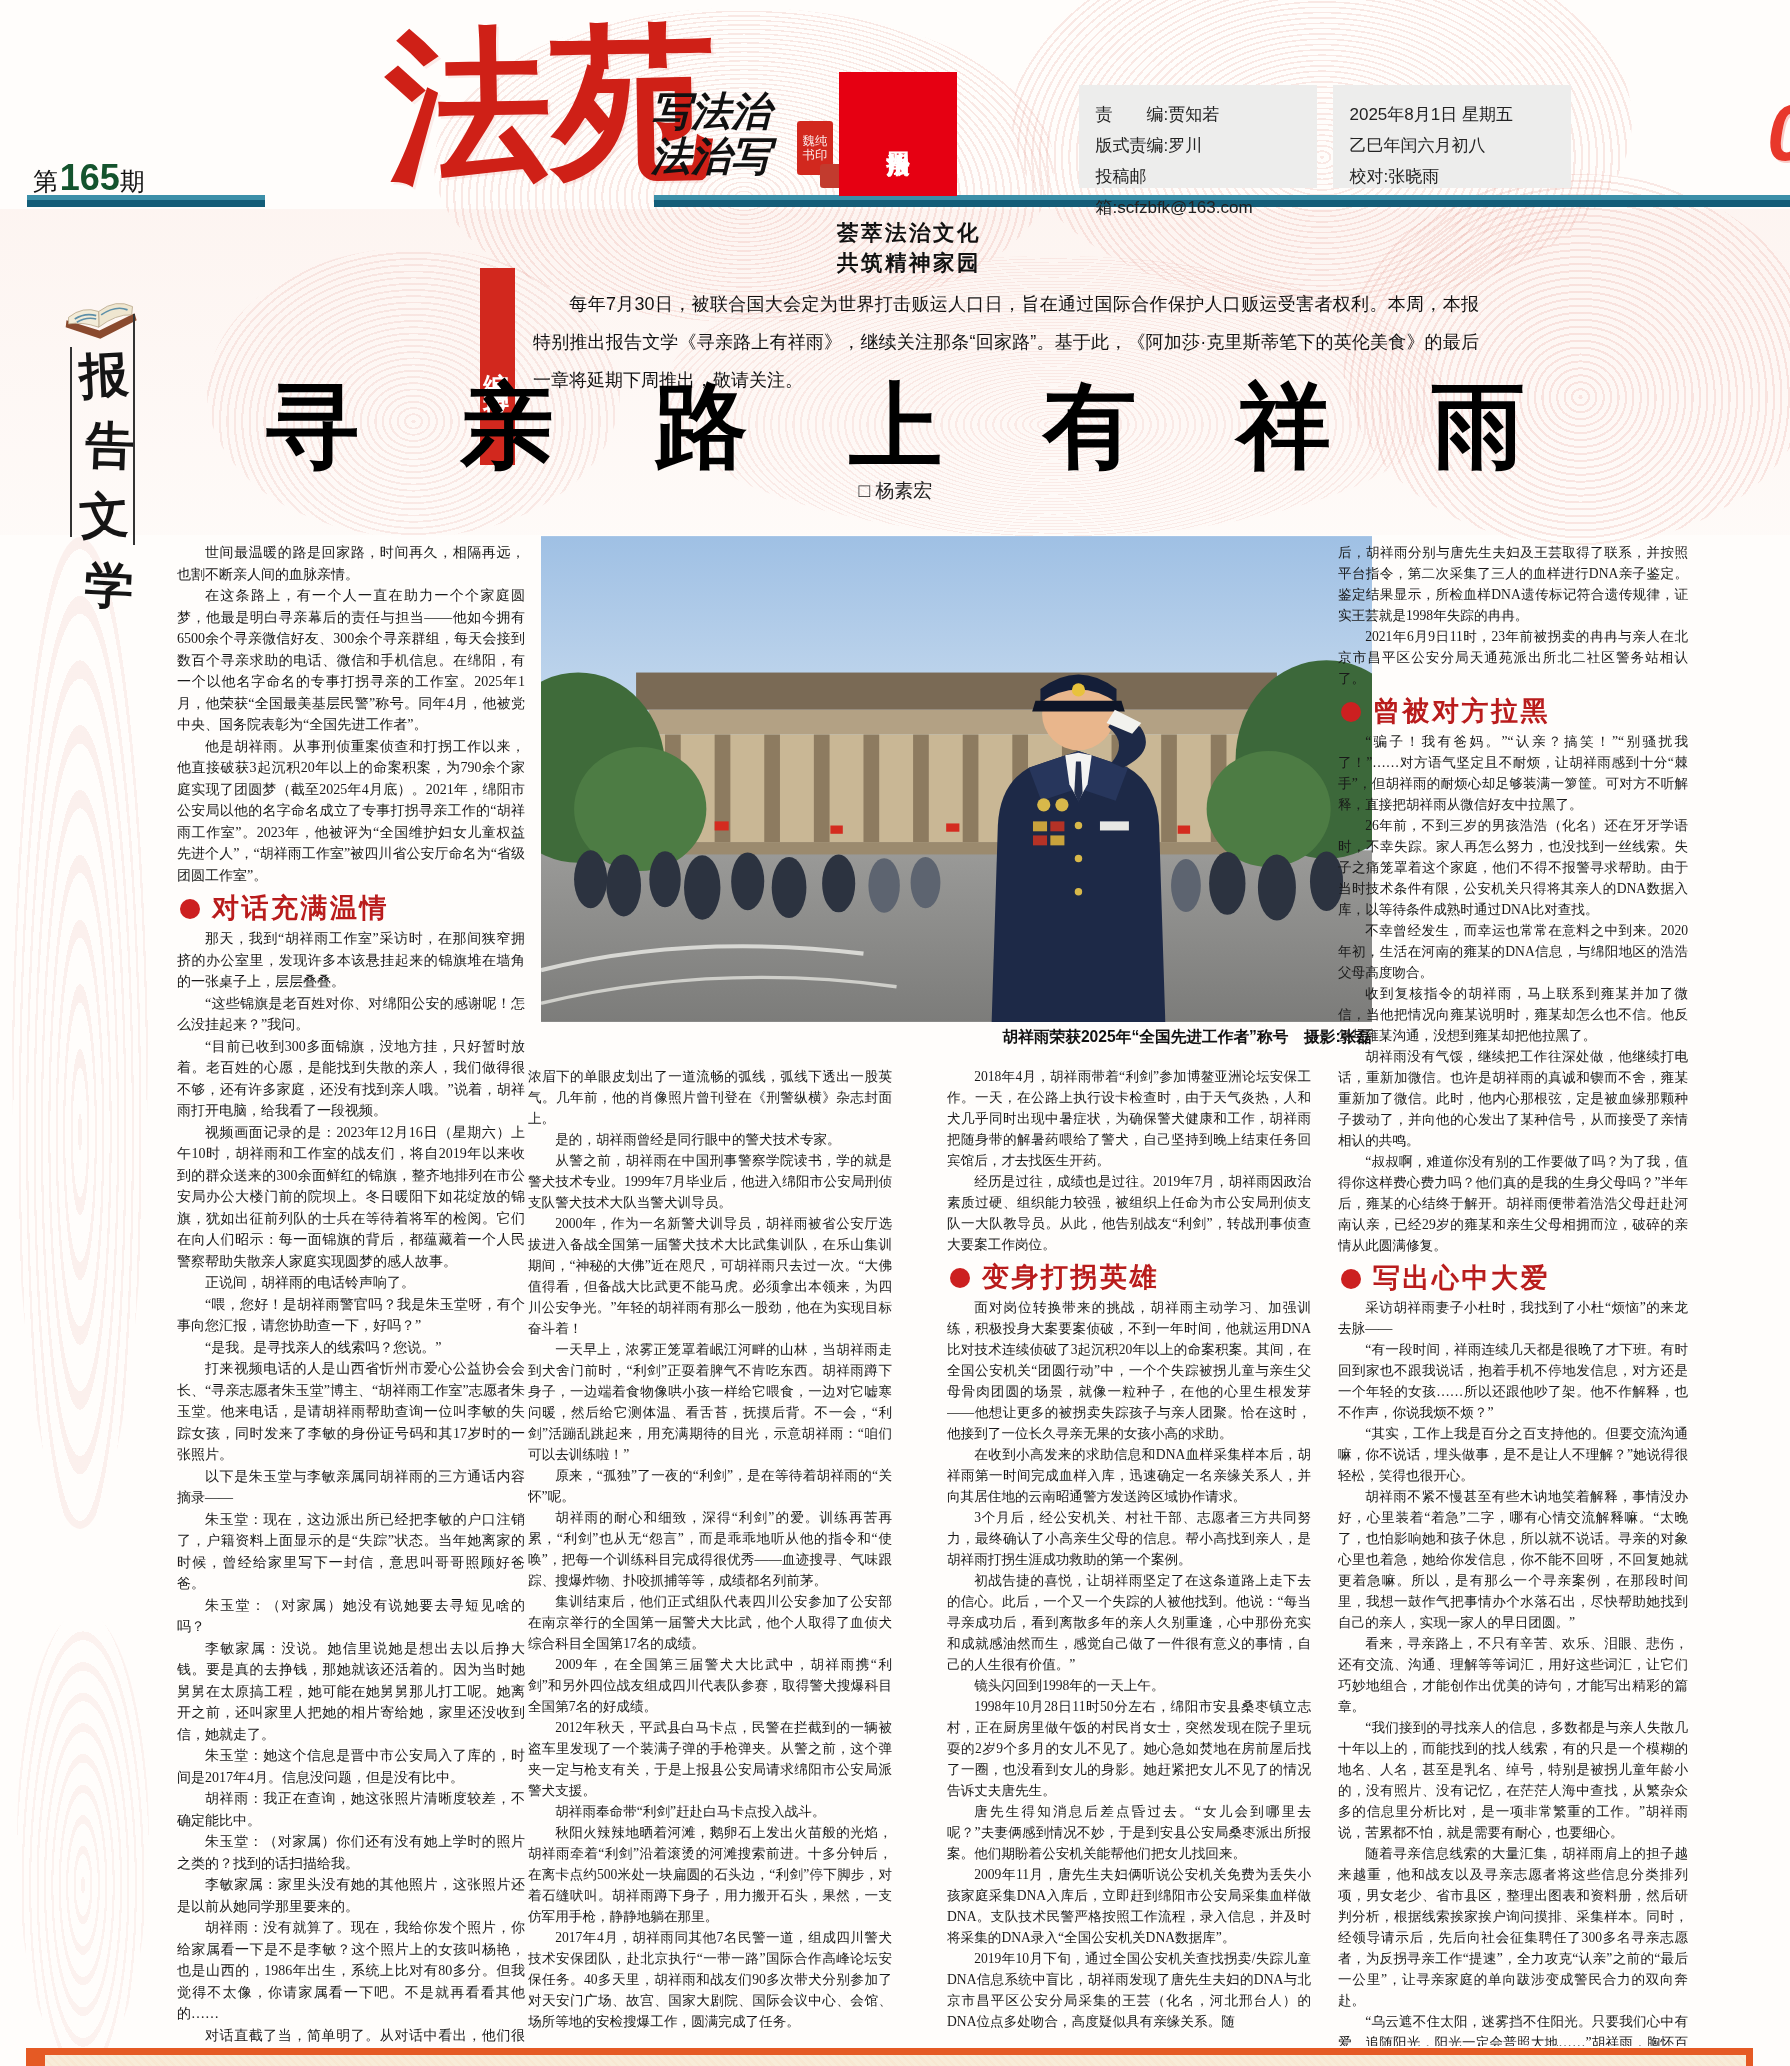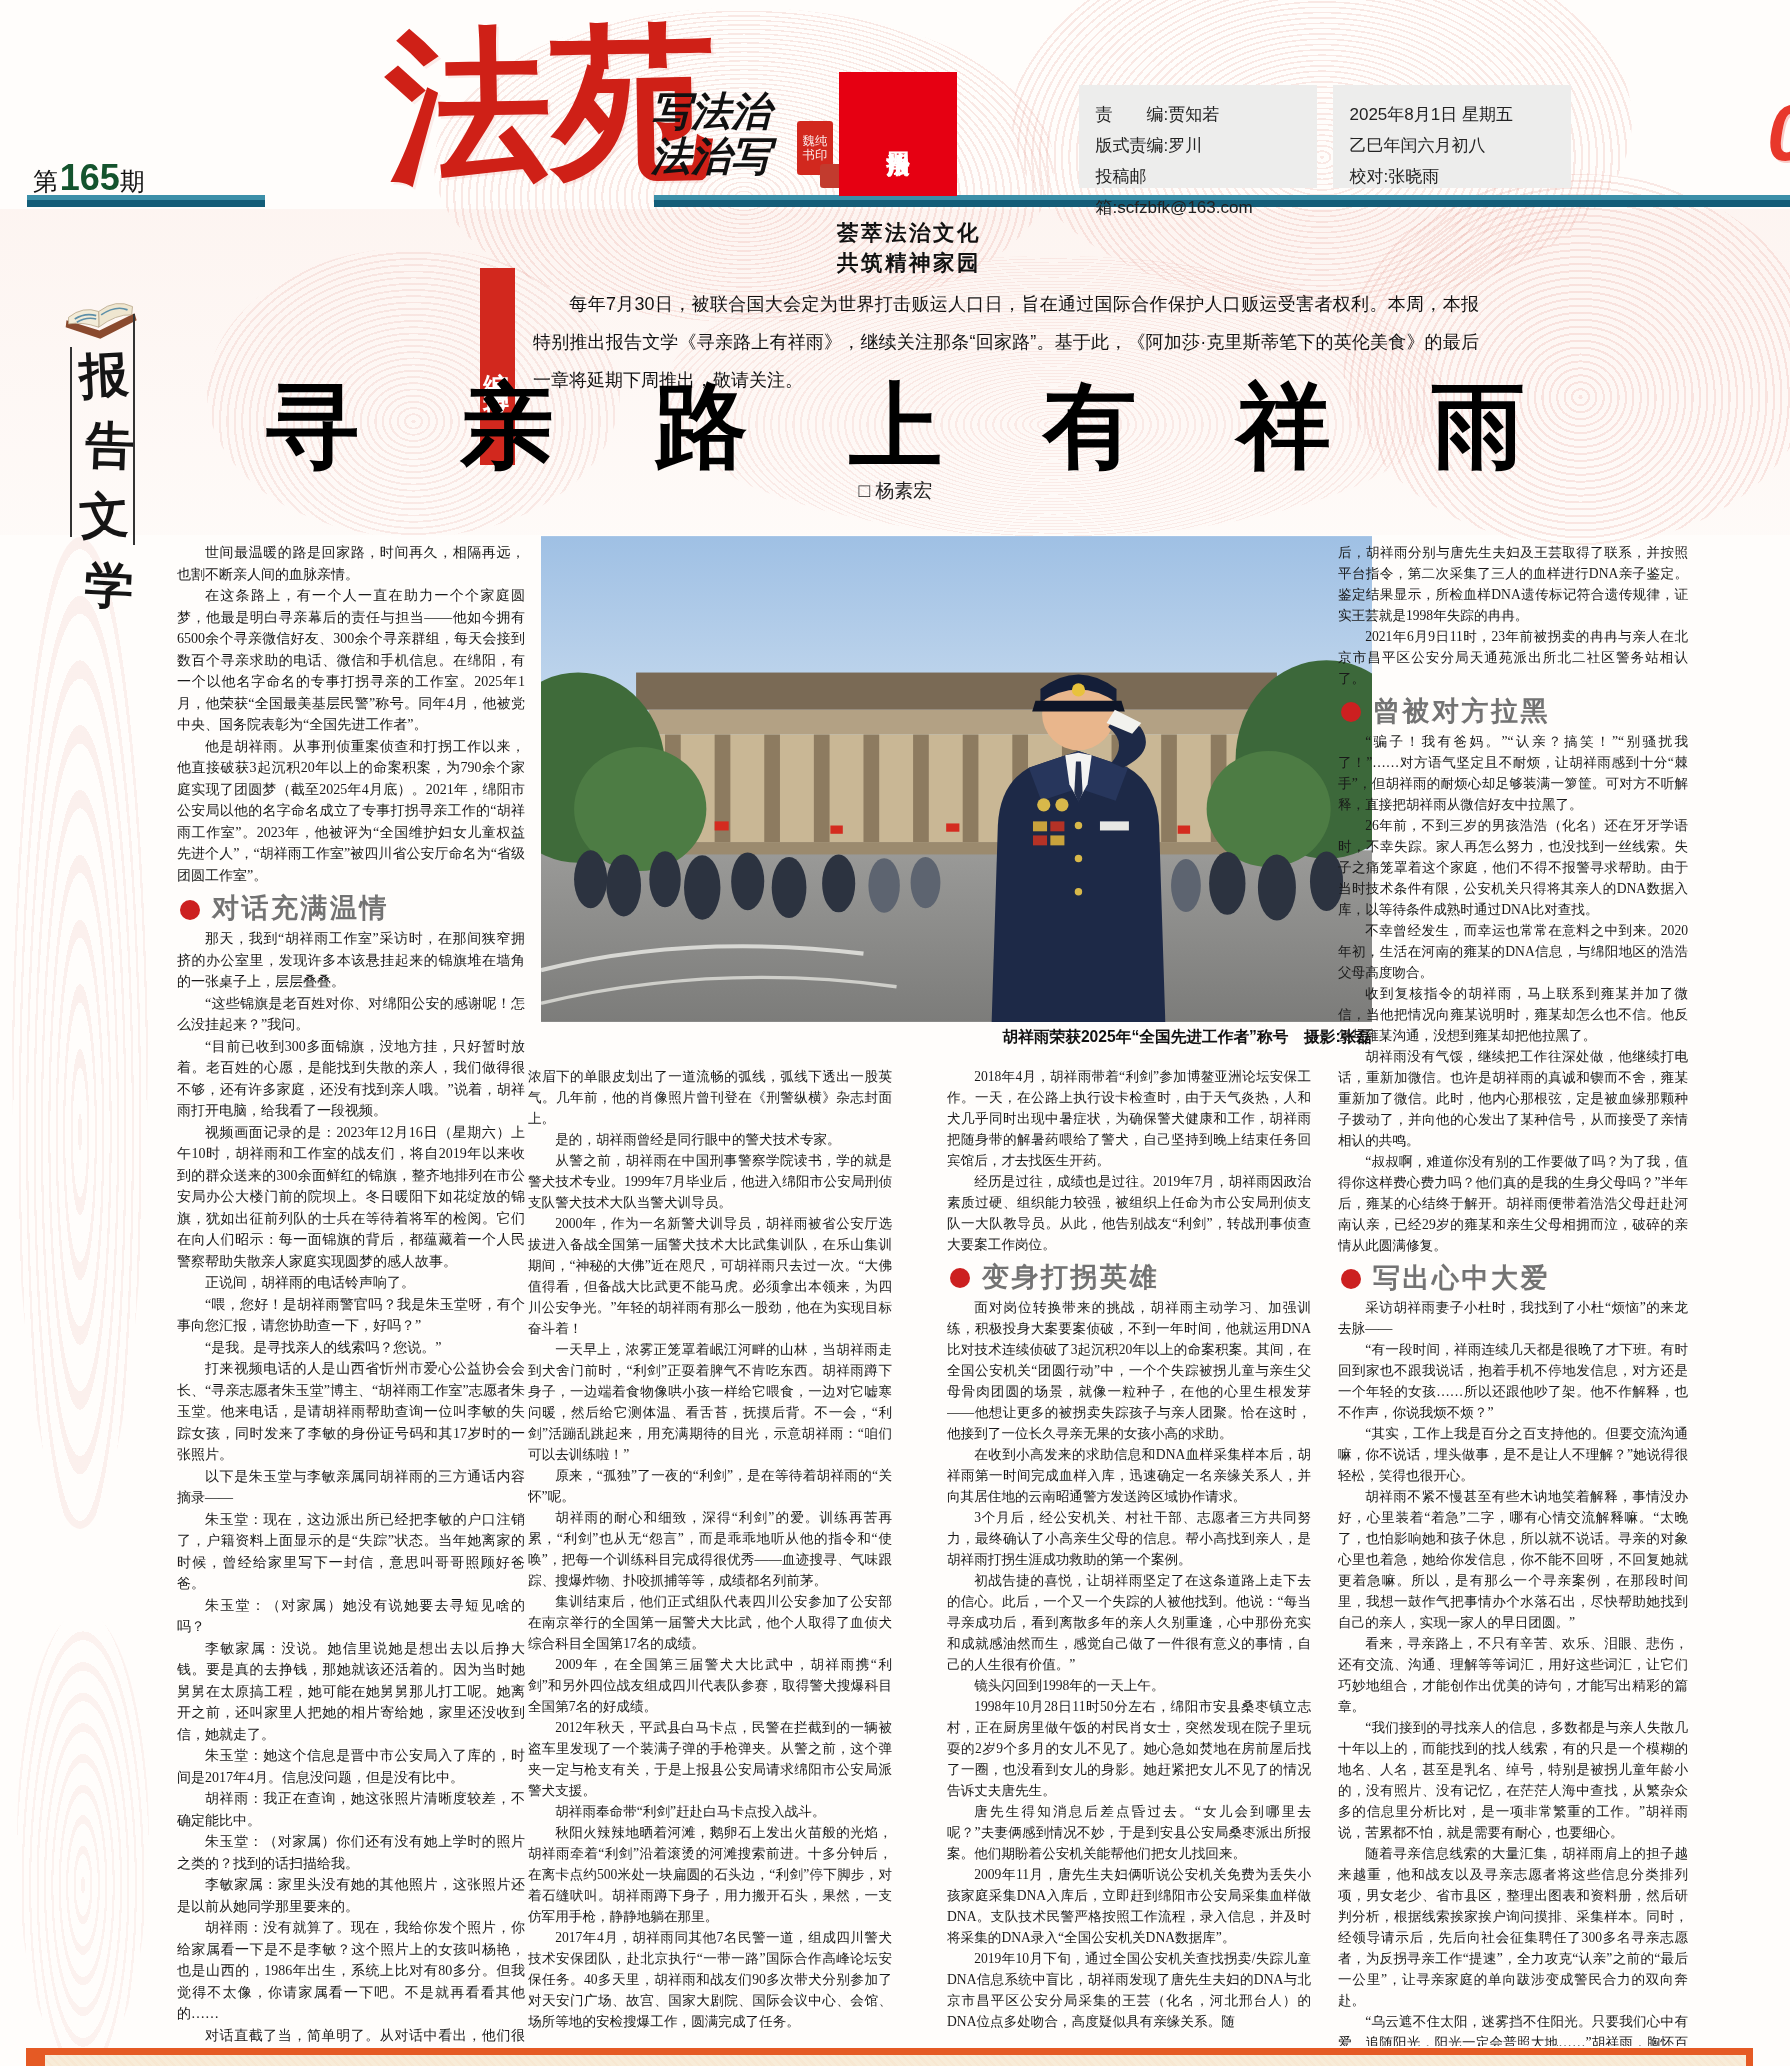--- a/index.html
+++ b/index.html
@@ -26,21 +26,21 @@
   
   .headline{position:absolute;width:100%;text-align:center;font-weight:900;font-size:93px;letter-spacing:39px;color:#000000;font-family:"Liberation Serif",serif;}
   .byline{position:absolute;width:100%;text-align:center;font-size:19px;color:#222;font-family:"Liberation Sans",sans-serif;}
   
   .railchar{font-weight:900;font-size:49px;color:#151515;font-family:"Liberation Serif",serif;transform:rotate(-3deg);}
   .railline{position:absolute;background:#333;}
   
   .col{position:absolute;font-size:14px;line-height:21.5px;text-align:justify;color:#191919;overflow:hidden;}
   .col p{margin:0;text-indent:2em;}
   .col p.cont{text-indent:0;}
-  .subhead{display:flex;align-items:flex-end;gap:12.4px;margin:12.4px 0 8.3px 2.5px;font-family:"Liberation Sans",sans-serif;font-size:27px;font-weight:900;color:#737373;letter-spacing:2.5px;}
+  .subhead{display:flex;align-items:center;gap:12.4px;margin:12.4px 0 8.3px 2.5px;font-family:"Liberation Sans",sans-serif;font-size:27px;font-weight:900;color:#b91c1c;letter-spacing:2.5px;}
   .subhead .dot{width:20px;height:20px;border-radius:50%;background:#cc2020;flex:none;}
   .caption{position:absolute;font-family:"Liberation Sans",sans-serif;font-weight:700;font-size:15.7px;color:#111;text-align:right;}
   
   .feature{position:absolute;left:26px;top:2048px;width:1727px;height:512px;background:#f8ecd8;border:7.4px solid #e55a24;border-left-width:19px;box-sizing:border-box;}
   .feature::after{content:"";position:absolute;inset:0;background:repeating-linear-gradient(45deg,rgba(232,130,70,.045) 0 2.5px,rgba(255,255,255,0) 2.5px 5.8px);pointer-events:none;}
 </style>
 </head>
 <body>
 
 <div class="pinkwash abs" style="left:0;top:209px;width:1791px;height:326px;opacity:.55;"></div>

